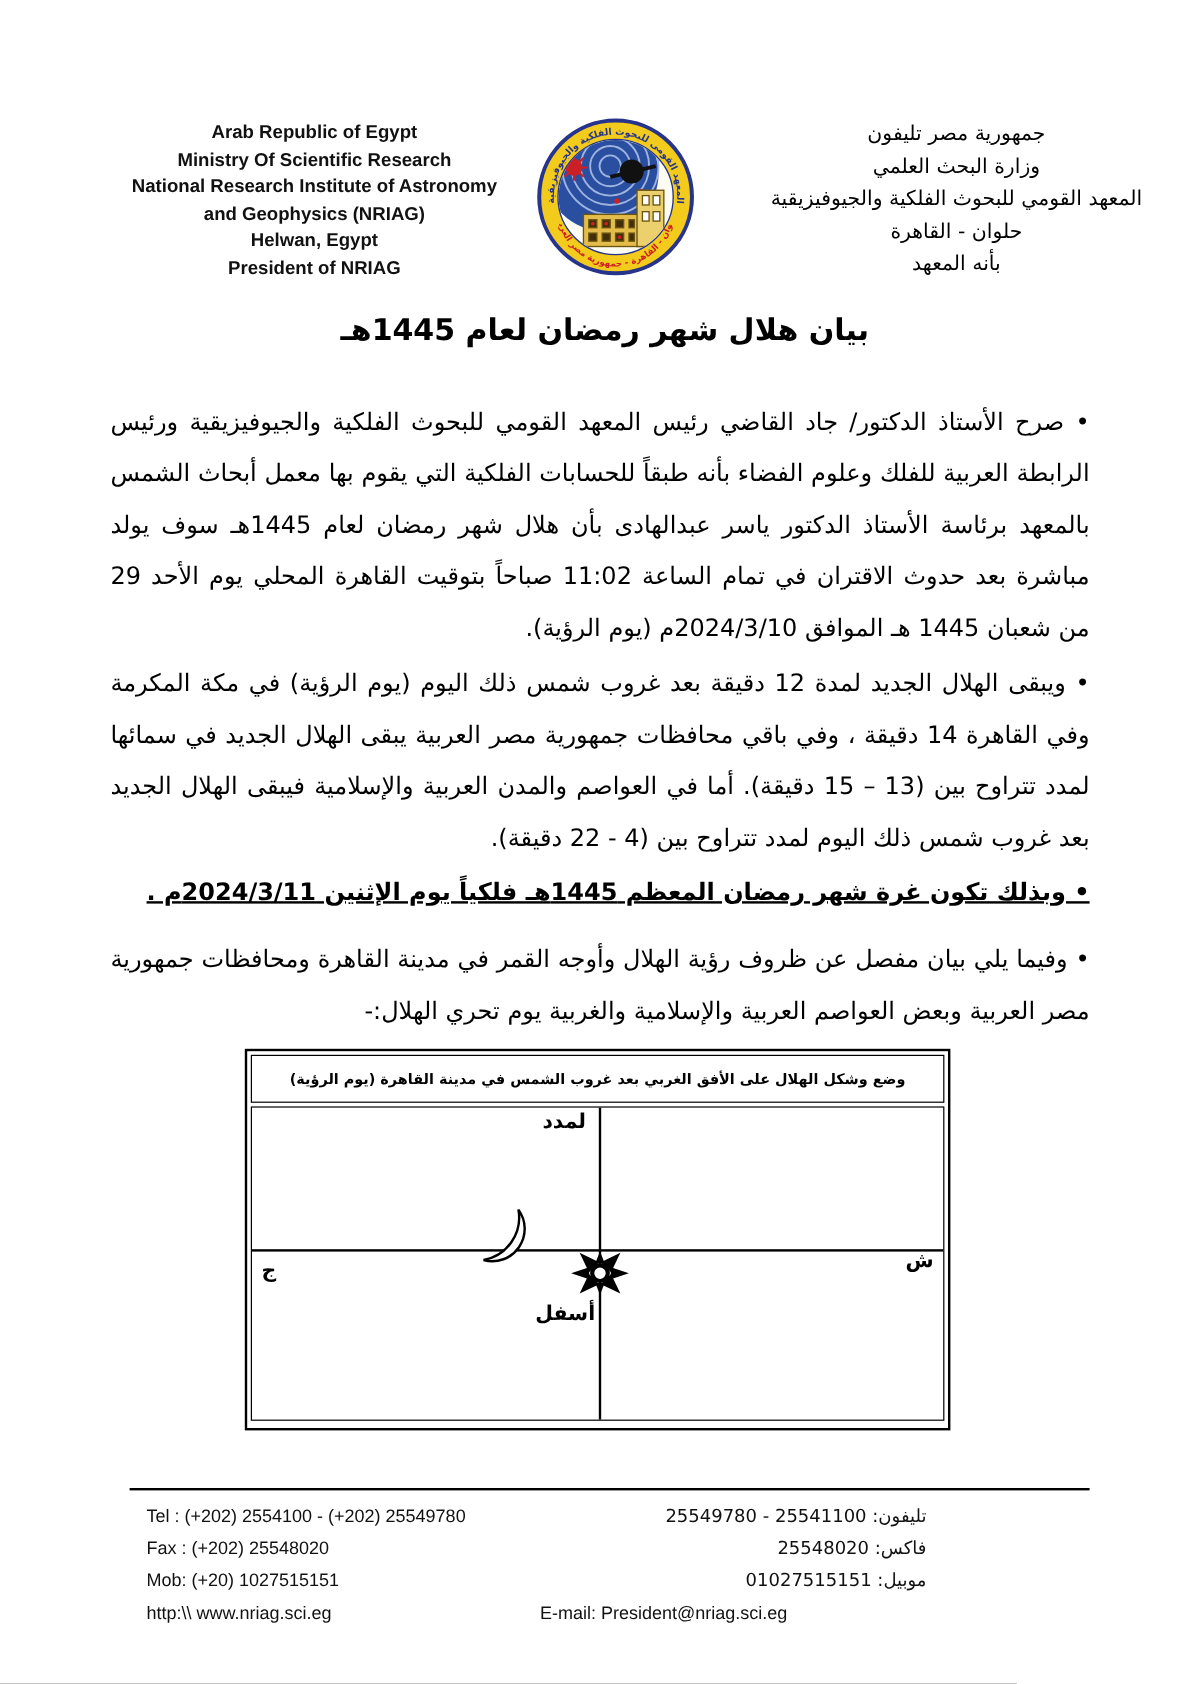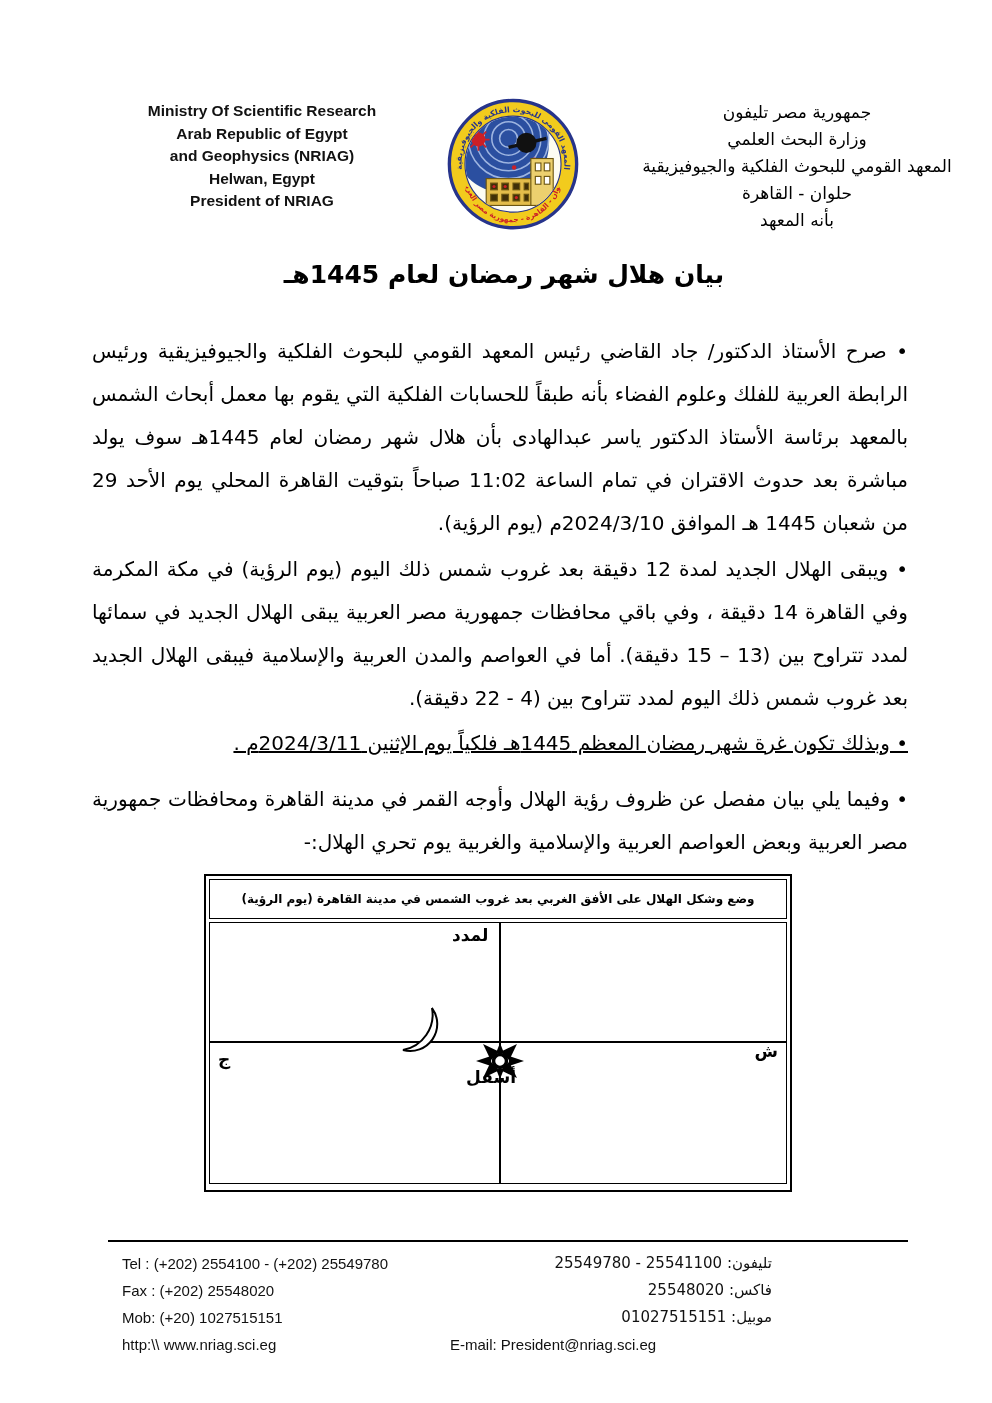--- a/index.html
+++ b/index.html
@@ -29,37 +29,37 @@
     font-size:25px; font-weight:bold;padding-left:16px;
   }
   
   .para {
     position:absolute; left:92px; width:816px;
     direction:rtl; text-align:justify;
     font-size:20px; line-height:43px; color:#000;
   }
   .para.p1 { top:330px; }
   .para.p2 { top:548px; }
-  .para.p3 { top:722px; text-align:right; font-weight:normal; text-decoration:underline; }
+  .para.p3 { top:722px; text-align:right; font-weight:bold; text-decoration:underline; }
   .para.p4 { top:778px; }
   
   .diagram {
     position:absolute; left:204px; top:874px; width:588px; height:318px;
     border:2px solid #000; padding:3px; background:#fff;
   }
   .diagram-caption {
     border:1px solid #000; height:40px; line-height:38px;
     direction:rtl; text-align:center; font-size:12px; font-weight:bold;
   }
   .diagram-body { position:relative; border:1px solid #000; margin-top:3px; height:262px; }
   .vline { position:absolute; left:289px; top:0; bottom:0; width:2px; background:#000; }
   .hline { position:absolute; left:0; right:0; top:118px; height:2px; background:#000; }
   .dlabel { position:absolute; direction:rtl; font-size:17px; font-weight:600; }
   .lbl-top    { left:242px; top:2px; }
-  .lbl-bottom { left:236px; top:144px;margin-left:20px; }
+  .lbl-bottom { left:236px; top:162px; }
   .lbl-left   { left:8px;  top:126px; }
   .lbl-right  { right:8px; top:118px; }
   .moon-icon { position:absolute; left:188px; top:82px; width:48px; height:52px; }
   .sun-icon  { position:absolute; left:264px; top:112px; width:52px; height:52px; }
   
   .footer-rule { position:absolute; left:108px; top:1240px; width:800px; height:2px; background:#000; }
   .footer-en {
     position:absolute; left:122px; top:1250px; width:360px;
     font-family:"Liberation Sans", sans-serif; font-size:15px; line-height:27px; color:#111;
   }
@@ -70,22 +70,23 @@
   
   .footer-ar .fline { text-align:right; }
   .footer-ar .fline.email { direction:ltr; text-align:left; font-family:"Liberation Sans", sans-serif; }
 </style>
 </head>
 <body>
 
 <div class="page">
 
   <div class="hdr-en">
+    <div>Arab Republic of Egypt</div>
     <div>Ministry Of Scientific Research</div>
-    <div>Arab Republic of Egypt</div>
+    <div>National Research Institute of Astronomy</div>
     <div>and Geophysics (NRIAG)</div>
     <div>Helwan, Egypt</div>
     <div>President of NRIAG</div>
   </div>
 
   <div class="logo">
     <svg viewBox="0 0 120 120" xmlns="http://www.w3.org/2000/svg">
       <circle cx="60" cy="61" r="57" fill="#f2cb1d" stroke="#27348b" stroke-width="3"></circle>
       <circle cx="60" cy="61" r="43" fill="#fdfcf2" stroke="#27348b" stroke-width="1"></circle>
       <clipPath id="sealClip">

